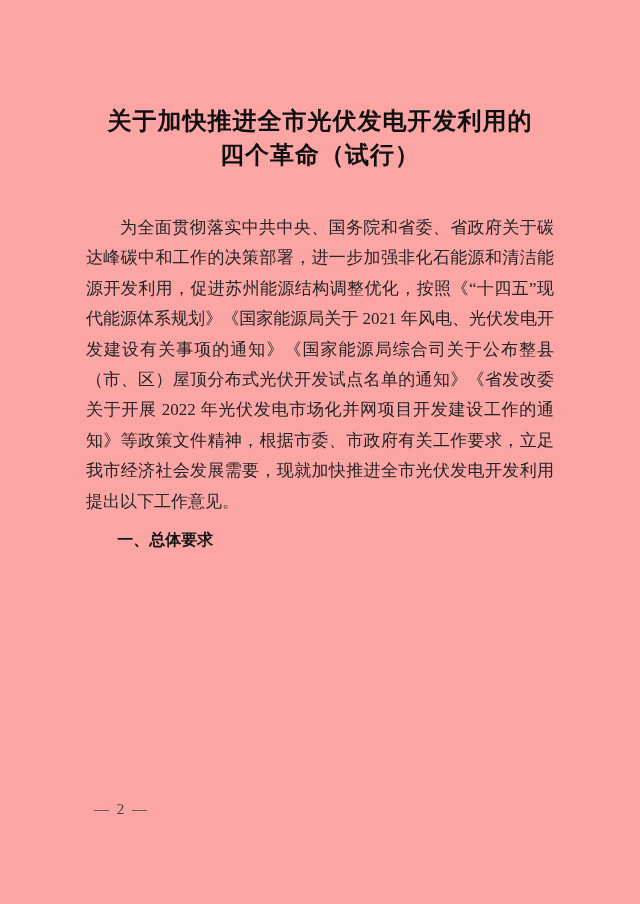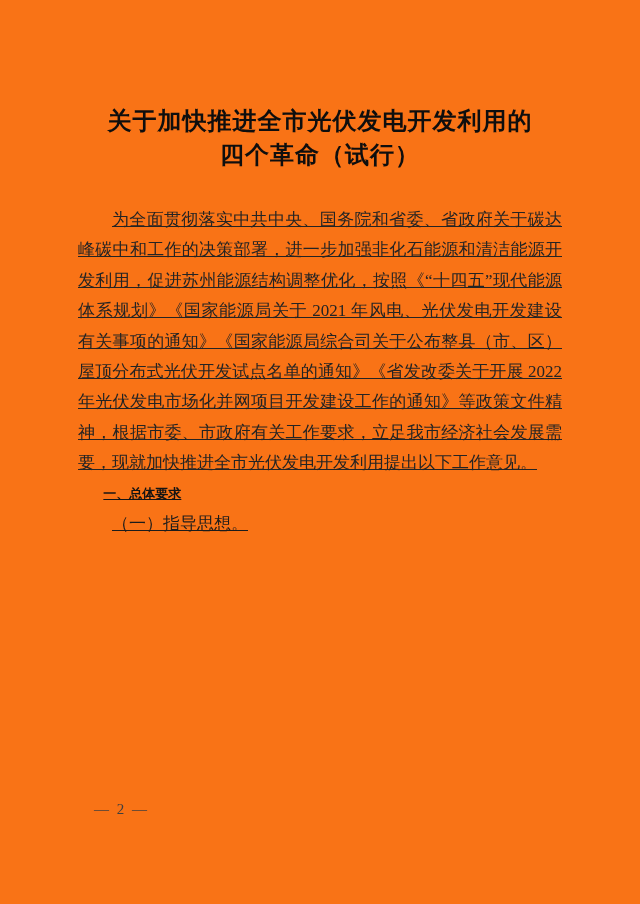--- a/index.html
+++ b/index.html
@@ -4,21 +4,21 @@
 <style>
   html, body {
     margin: 0;
     padding: 0;
     background: #ffffff;
   }
   .page {
     position: relative;
     width: 640px;
     height: 904px;
-    background: #f97316;
+    background: #fca5a5;
     overflow: hidden;
     font-family: "Liberation Serif", "DejaVu Serif", serif;
     color: #212121;
   }
   .doc-title {
     position: absolute;
     top: 104px;
     left: 78px;
     width: 484px;
     margin: 0;
@@ -37,31 +37,30 @@
     top: 205px;
     left: 78px;
     width: 484px;
     font-size: 17px;
     line-height: 30.4px;
     text-align: justify;
     text-justify: inter-ideograph;
     color: #242424;
   }
   .para {
-    margin: 0;
+    margin: 8px;
     padding: 0;
-    text-decoration: underline;
   }
   .para.indent {
     text-indent: 2em;
   }
   .para.section-h {
     font-family: "Liberation Sans", "DejaVu Sans", sans-serif;
     font-weight: 700;
-    font-size: 13px;
+    font-size: 16px;
     text-indent: 1.95em;
     color: #141414;
   }
   .para.subsection-h {
     text-indent: 2em;
     color: #1c1c1c;
   }
   .page-footer {
     position: absolute;
     top: 799px;
@@ -78,18 +77,17 @@
 <div class="page">
 
   <h1 class="doc-title">
     <span class="title-line">关于加快推进全市光伏发电开发利用的</span>
     <span class="title-line">四个革命（试行）</span>
   </h1>
 
   <div class="doc-body">
     <p class="para indent">为全面贯彻落实中共中央、国务院和省委、省政府关于碳达峰碳中和工作的决策部署，进一步加强非化石能源和清洁能源开发利用，促进苏州能源结构调整优化，按照《“十四五”现代能源体系规划》《国家能源局关于 2021 年风电、光伏发电开发建设有关事项的通知》《国家能源局综合司关于公布整县（市、区）屋顶分布式光伏开发试点名单的通知》《省发改委关于开展 2022 年光伏发电市场化并网项目开发建设工作的通知》等政策文件精神，根据市委、市政府有关工作要求，立足我市经济社会发展需要，现就加快推进全市光伏发电开发利用提出以下工作意见。</p>
     <p class="para section-h">一、总体要求</p>
-    <p class="para subsection-h">（一）指导思想。</p>
   </div>
 
   <div class="page-footer">— 2 —</div>
 
 </div>
 
 </body></html>

